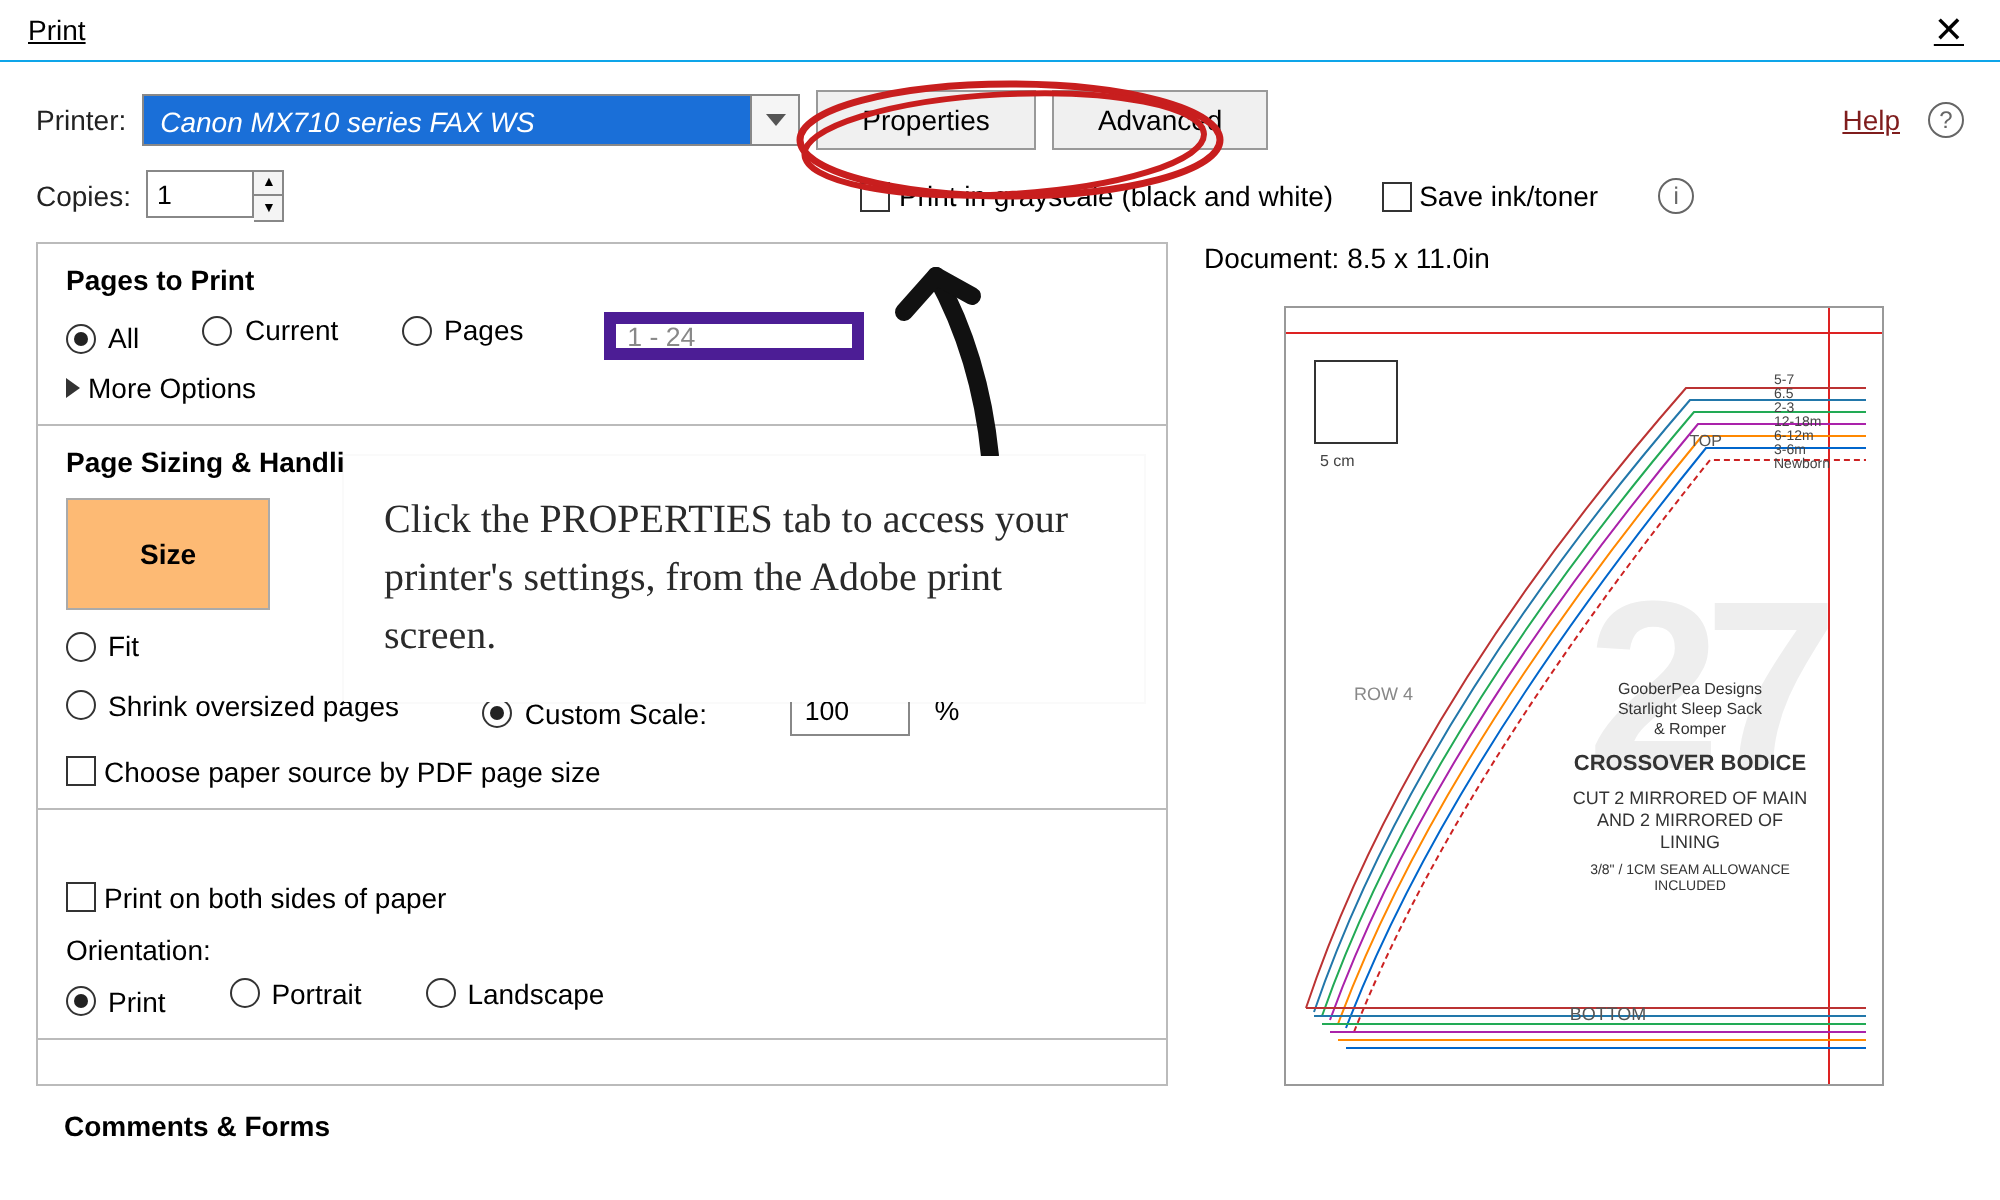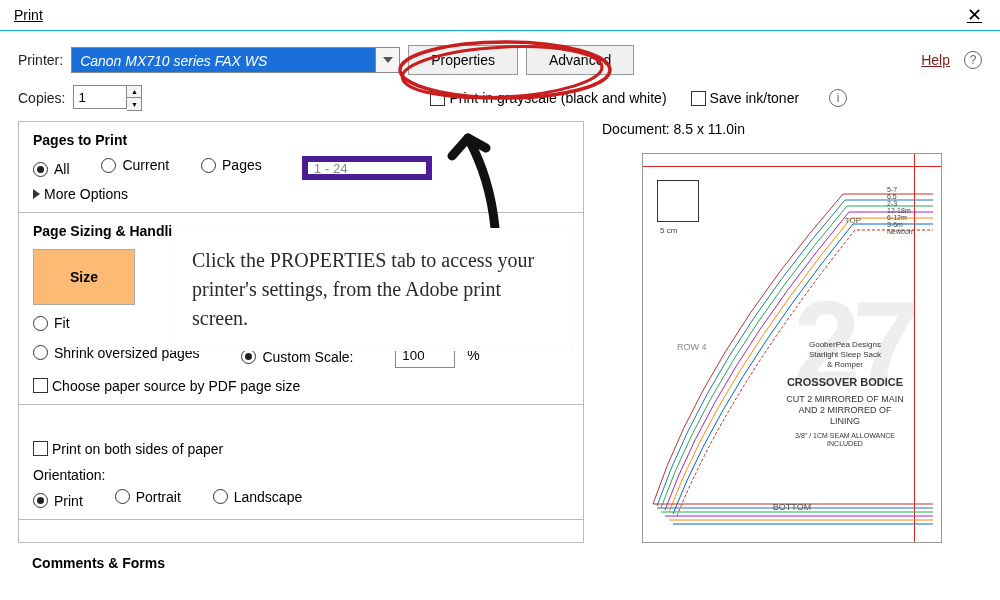--- a/index.html
+++ b/index.html
@@ -40,21 +40,21 @@
   .doc-label { margin-bottom:16px; }
   .preview-title { text-align:center; margin-bottom:6px; }
   .preview { width:300px; height:390px; border:1px solid #999; margin:0 auto; background:#fff; position:relative; overflow:hidden; }
   .big27 { position:absolute; right:30px; top:120px; font-size:120px; color:#eee; font-weight:600; letter-spacing:-8px; }
   .calib-box { position:absolute; left:14px; top:26px; width:42px; height:42px; border:1px solid #333; }
   .calib-box span { position:absolute; bottom:-14px; left:2px; font-size:8px; color:#444;}
   .patlabel { position:absolute; right:36px; top:186px; width:120px; text-align:center; font-size:9px; color:#333; line-height:1.25;}
   .patlabel .h1 { font-size:11px; font-weight:bold; margin-top:6px;}
   .redline-v { position:absolute; top:0; right:26px; width:1px; height:100%; background:#d22; }
   .redline-h { position:absolute; left:0; top:12px; height:1px; width:100%; background:#d22; }
-  .bottomtxt { position:absolute; bottom:30px; left:0; width:100%; text-align:center; font-size:9px; color:#555;}
+  .bottomtxt { position:absolute; bottom:30px; left:12px; width:100%; text-align:center; font-size:9px; color:#555;}
   .toptxt { position:absolute; top:62px; right:80px; font-size:8px; color:#555;}
   .rowtxt { position:absolute; top:188px; left:34px; font-size:9px; color:#888;}
   
   .anno-circle { position:absolute; left:390px; top:35px; width:230px; height:70px; pointer-events:none; }
   .anno-circle svg { width:100%; height:100%; }
   .anno-box { position:absolute; left:172px; top:228px; width:400px; background:#fff; padding:18px 20px; font-size:20px; text-align:left; color:#2a2a2a; font-family:Georgia, 'Times New Roman', serif; box-shadow:0 0 0 1px rgba(0,0,0,0.02); line-height:1.45;}
   .anno-arrow { position:absolute; left:440px; top:118px; pointer-events:none;}
   .comments-hdr { font-weight:bold; margin-top:12px; padding-left:14px;}
 </style>
 </head>

